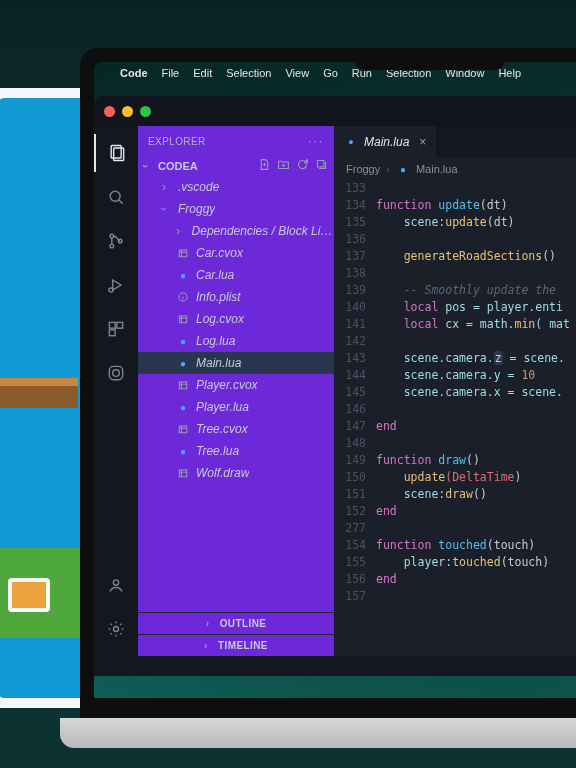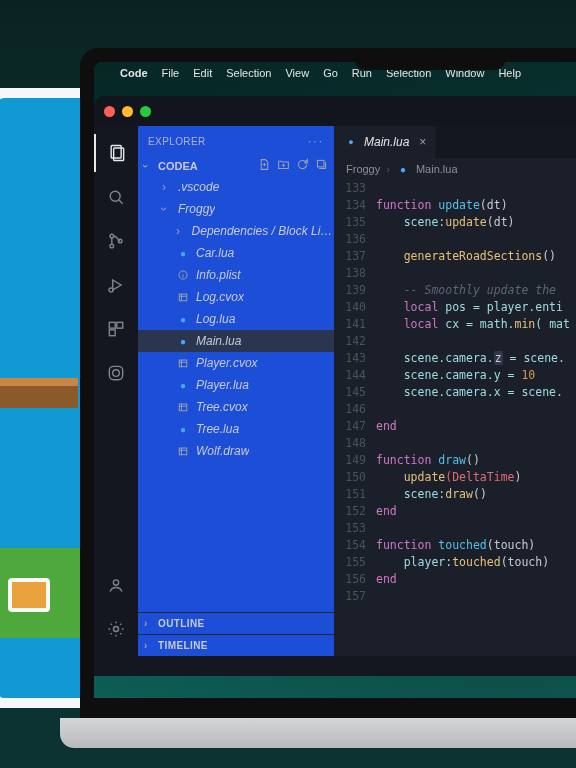--- a/index.html
+++ b/index.html
@@ -158,21 +158,21 @@
   .aicon.active {
     color: #e4e7ec;
     border-left: 2px solid #e4e7ec;
   }
   .aicon svg { width: 20px; height: 20px; }
   .activity .spacer { flex: 1; }
 
   
   .sidebar {
     width: 196px;
-    background: #1d4ed8;
+    background: #6d28d9;
     color: #c6cad2;
     font-size: 12px;
     display: flex;
     flex-direction: column;
     min-height: 0;
   }
   .sb-header {
     height: 30px;
     display: flex;
     align-items: center;
@@ -210,20 +210,21 @@
   .ficon.cvox svg, .ficon.img svg, .ficon.info svg { width: 12px; height: 12px; }
   .ficon.img { color: #9aa0aa; }
   .ficon.info { color: #9aa0aa; }
   .tlabel { overflow: hidden; text-overflow: ellipsis; font-style: italic; }
 
   .sb-section {
     height: 22px; display: flex; align-items: center; gap: 4px;
     padding: 0 6px; font-size: 10px; font-weight: 600; letter-spacing: 0.4px;
     border-top: 1px solid #22262f; color: #c6cad2;
     cursor: pointer;
+    justify-content: center;
   }
 
   
   .editor-area {
     flex: 1;
     display: flex;
     flex-direction: column;
     background: #1b1f29;
     min-width: 0;
   }
@@ -417,20 +418,29 @@
                   <span class="chev"></span>
                   <span class="tlabel">.vscode</span>
                 </div>
                 <div class="tnode d1">
                   <span class="chev open"></span>
                   <span class="tlabel">Froggy</span>
                 </div>
                 <div class="tnode d2">
                   <span class="chev"></span>
                   <span class="tlabel">Dependencies / Block Libr...</span>
+                </div>
+                <div class="tnode d2">
+                  <span class="ficon cvox">
+                    <svg viewBox="0 0 16 16" fill="none" stroke="currentColor" stroke-width="1.3">
+                      <rect x="3" y="4" width="10" height="9"></rect>
+                      <path d="M3 7h10M6 4v9"></path>
+                    </svg>
+                  </span>
+                  <span class="tlabel">Car.cvox</span>
                 </div>
                 <div class="tnode d2">
                   <span class="ficon lua"></span>
                   <span class="tlabel">Car.lua</span>
                 </div>
                 <div class="tnode d2">
                   <span class="ficon info">
                     <svg viewBox="0 0 16 16" fill="none" stroke="currentColor" stroke-width="1.3">
                       <circle cx="8" cy="8" r="5.5"></circle>
                       <path d="M8 5v.5M8 7.5V11"></path>
@@ -530,21 +540,21 @@
                   <div>143</div>
                   <div>144</div>
                   <div>145</div>
                   <div>146</div>
                   <div>147</div>
                   <div>148</div>
                   <div>149</div>
                   <div>150</div>
                   <div>151</div>
                   <div>152</div>
-                  <div>153</div>
+                  <div>277</div>
                   <div>154</div>
                   <div>155</div>
                   <div>156</div>
                   <div>157</div>
                 </div>
               <div class="lines" id="lines"><div>&nbsp;</div><div><span class="k">function </span><span class="fn">update</span>(dt)</div><div><span class="id">    scene:</span><span class="call">update</span>(dt)</div><div>&nbsp;</div><div><span class="call">    generateRoadSections</span>()</div><div>&nbsp;</div><div><span class="cm">    -- Smoothly update the </span></div><div><span class="k">    local </span><span class="id">pos = player.enti</span></div><div><span class="k">    local </span><span class="id">cx = math.</span><span class="call">min</span><span class="id">( mat</span></div><div>&nbsp;</div><div><span class="id">    scene.camera.</span><span class="hl">z</span><span class="id"> = scene.</span></div><div><span class="id">    scene.camera.y = </span><span class="n">10</span></div><div><span class="id">    scene.camera.x = scene.</span></div><div>&nbsp;</div><div><span class="k">end</span></div><div>&nbsp;</div><div><span class="k">function </span><span class="fn">draw</span>()</div><div><span class="call">    update</span><span class="prop">(DeltaTime</span>)</div><div><span class="id">    scene:</span><span class="call">draw</span>()</div><div><span class="k">end</span></div><div>&nbsp;</div><div><span class="k">function </span><span class="fn">touched</span>(touch)</div><div><span class="id">    player:</span><span class="call">touched</span>(touch)</div><div><span class="k">end</span></div><div>&nbsp;</div></div>
             </div>
           </div>
 
         </div>

